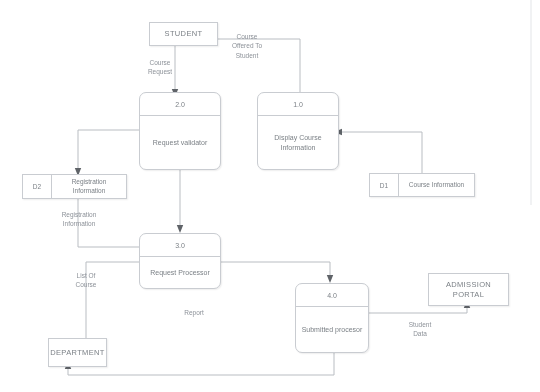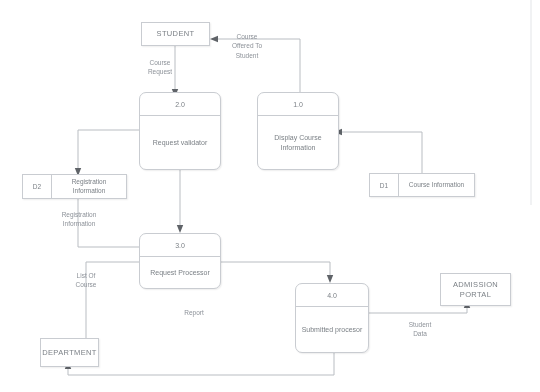--- a/index.html
+++ b/index.html
@@ -17,20 +17,21 @@
   .entity{
     border:1px solid #c9ccd1;
     background:#ffffff;
     display:flex;align-items:center;justify-content:center;
     text-align:center;
     color:#7b8086;
     font-size:7.5px;
     letter-spacing:.35px;
     line-height:1.25;
     box-shadow:1px 1px 1.5px rgba(0,0,0,.07);
+    margin-left:8px;
   }
 
   
   .process{
     border:1px solid #c9ccd1;
     border-radius:7px;
     background:#ffffff;
     display:flex;flex-direction:column;
     box-shadow:1px 1px 1.5px rgba(0,0,0,.07);
     overflow:hidden;
@@ -123,21 +124,21 @@
     <polygon class="arrowhead" points="467,300 463.8,308 470.2,308"></polygon>
 
     <path class="edge" d="M334,353 L334,375 L68,375 L68,367"></path>
     <polygon class="arrowhead" points="68,361 64.8,369 71.2,369"></polygon>
   </svg>
 
   <div class="node entity" style="left:141px;top:22px;width:69px;height:24px;">
     <span>STUDENT</span>
   </div>
 
-  <div class="node entity" style="left:440px;top:273px;width:71px;height:33px;">
+  <div class="node entity" style="left:420px;top:273px;width:81px;height:33px;">
     <span style="white-space:pre-line;">ADMISSION
 PORTAL</span>
   </div>
 
   <div class="node entity" style="left:40px;top:338px;width:59px;height:29px;text-align:right;">
     <span>DEPARTMENT</span>
   </div>
 
   <div class="node process" style="left:257px;top:92px;width:82px;height:78px;">
     <div class="pnum">1.0</div>

